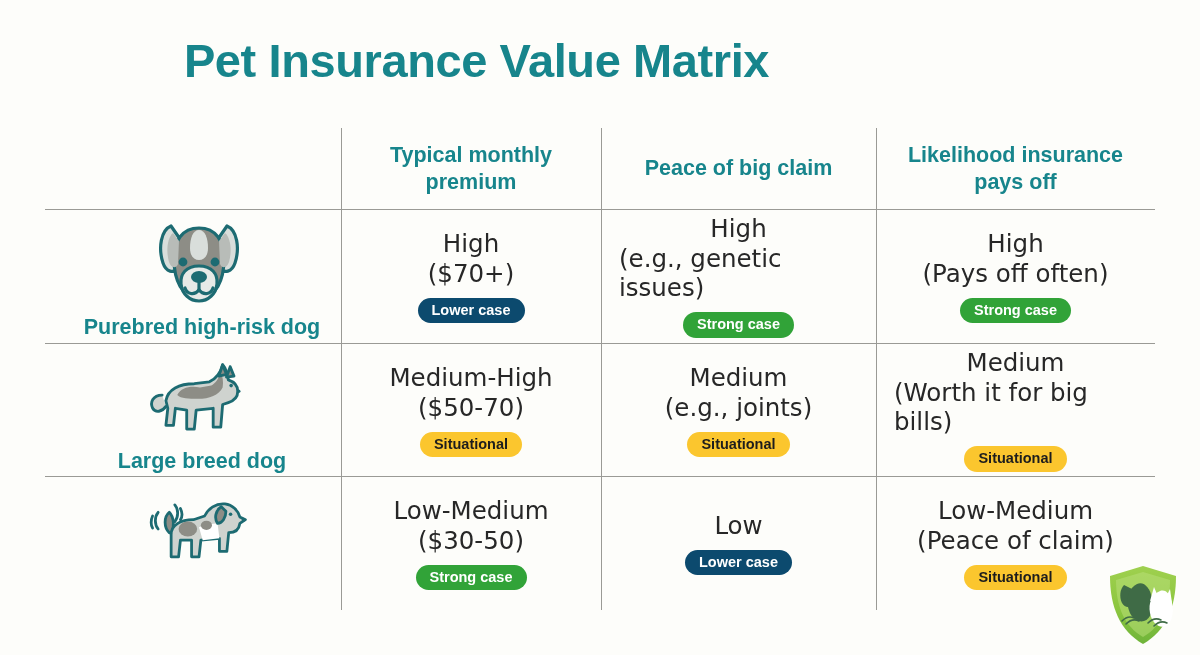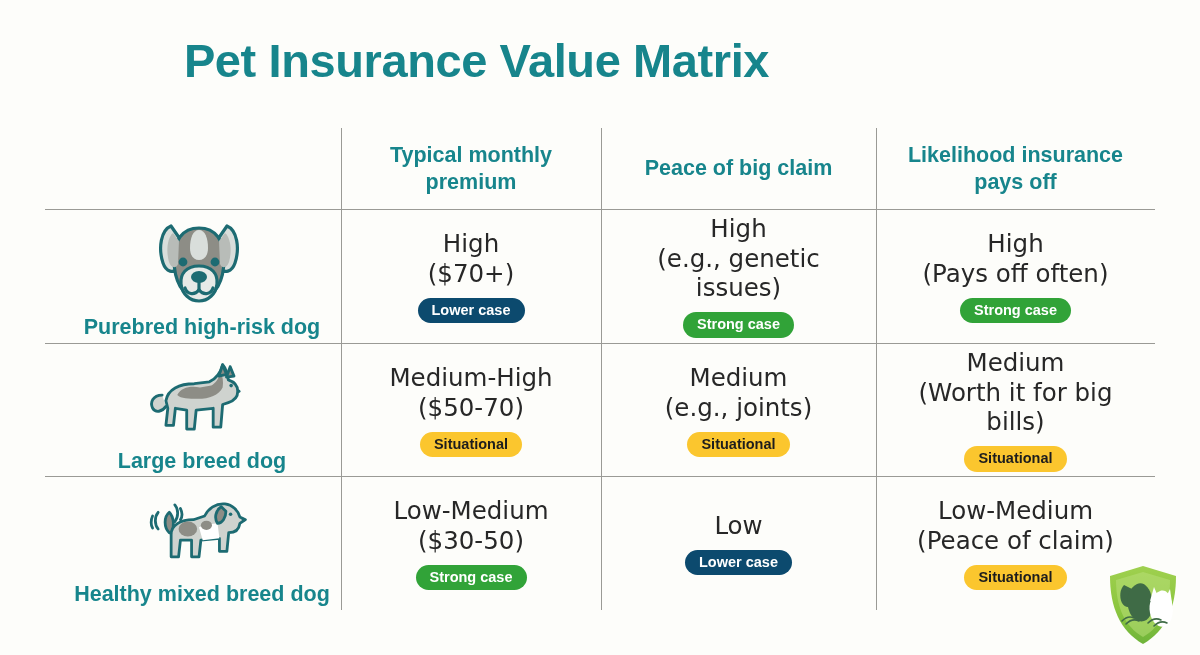--- a/index.html
+++ b/index.html
@@ -147,21 +147,20 @@
     color: #272727;
     line-height: 1.18;
     text-align: center;
     font-family: "DejaVu Sans", sans-serif;
     font-weight: 400;
   }
   .val-sub {
     font-size: 24.5px;
     color: #272727;
     line-height: 1.18;
-    text-align: center;
     margin-top: 1px;
     font-family: "DejaVu Sans", sans-serif;
     font-weight: 400;
   }
   .badge {
     margin-top: 9px;
     display: inline-block;
     border-radius: 999px;
     font-size: 14.5px;
     font-weight: bold;
@@ -329,21 +328,20 @@
               <ellipse cx="64" cy="42" rx="6" ry="5" fill="#8d8d86" stroke="none"></ellipse>
 
               <path d="M80 22 C74 26 72 34 76 40 C81 40 85 34 85 27 Z" fill="#8d8d86"></path>
 
               <circle cx="90" cy="30" r="1.9" fill="#1d6b72" stroke="none"></circle>
 
               <circle cx="104" cy="36" r="2" fill="#1d6b72" stroke="none"></circle>
             </g>
           </svg>
         </div>
-        <div class="row-label">Healthy mixed breed dog</div>
       </div>
 
       <div class="value-cell c1">
         <div class="val-main">Low-Medium</div>
         <div class="val-sub">($30-50)</div>
         <div class="badge green">Strong case</div>
       </div>
 
       <div class="value-cell c2">
         <div class="val-main">Low</div>

